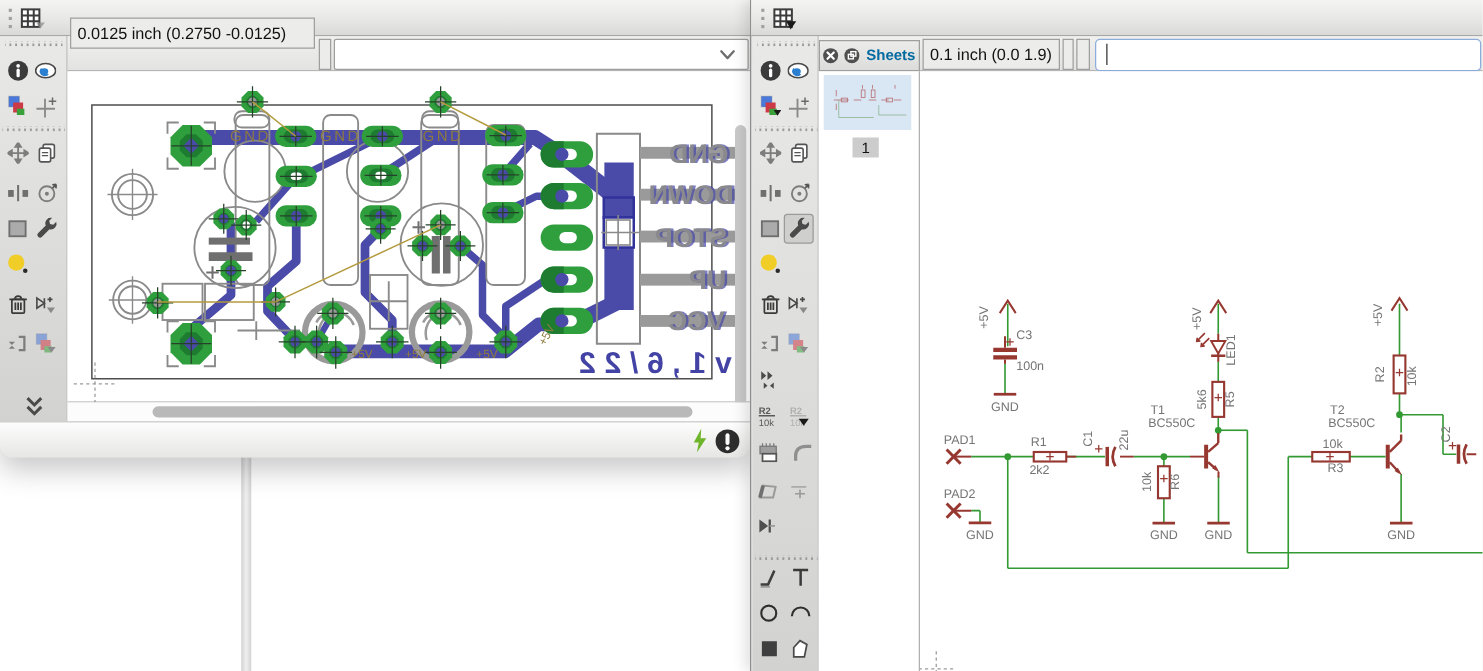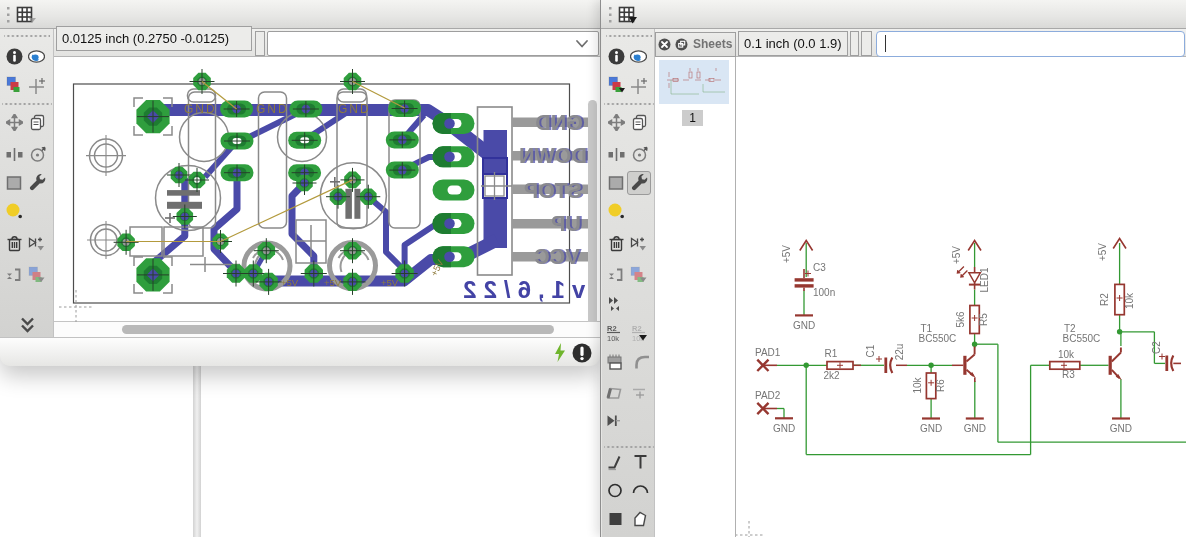--- a/index.html
+++ b/index.html
@@ -50,21 +50,21 @@
         <rect x="1.5" y="1.5" width="14" height="14" fill="#fff"></rect>
         <line x1="6.3" y1="1.5" x2="6.3" y2="15.5"></line>
           <line x1="11" y1="1.5" x2="11" y2="15.5"></line>
         <line x1="1.5" y1="6.3" x2="15.5" y2="6.3"></line>
           <line x1="1.5" y1="11" x2="15.5" y2="11"></line>
       </g>
       <path d="M13 12 L20 12 L16 17 Z" fill="#8b8b8b" opacity="0.7"></path>
     </svg>
 
     <div class="abs toolrow" style="left:54px; top:29px; width:546px; height:28px;"></div>
-    <div class="abs coordbox" style="left:56px; top:26px; width:196px; height:25px;">0.0125 inch (0.2750 -0.0125)</div>
+    <div class="abs coordbox" style="left:56px; top:14px; width:196px; height:25px;">0.0125 inch (0.2750 -0.0125)</div>
     <div class="abs sepbox" style="left:255px; top:31px; width:10px; height:25px;"></div>
     <div class="abs combo" style="left:267px; top:31px; width:332px; height:25px;"></div>
     <svg class="abs" style="left:574px;top:36px;" width="16" height="16">
       <path d="M3 5 L8 10.5 L13 5" fill="none" stroke="#6f6f6f" stroke-width="1.8" stroke-linecap="round" stroke-linejoin="round"></path>
     </svg>
 
     <div class="abs sidebar" style="left:0; top:29px; width:54px; height:308px;"></div>
     <div class="abs dots" style="left:4px; top:33px; width:46px;"></div>
     <div class="abs dots" style="left:2px; top:101px; width:50px;"></div>
     <div id="licons">
@@ -591,21 +591,21 @@
     <div class="abs toolrow" style="left:54px; top:29px; width:532px; height:28px;"></div>
 
     <div class="abs sheetshdr" style="left:54px; top:32px; width:81px; height:25px;"></div>
     <svg class="abs" style="left:57px; top:38px;" width="34" height="14">
       <circle cx="6.5" cy="6.5" r="6" fill="#4f4f4f"></circle>
       <path d="M4 4 L9 9 M9 4 L4 9" stroke="#fff" stroke-width="1.8" stroke-linecap="round"></path>
       <circle cx="23.5" cy="6.5" r="6" fill="#4f4f4f"></circle>
       <rect x="20.7" y="5.5" width="4" height="3.6" fill="none" stroke="#fff" stroke-width="1.1"></rect>
       <rect x="22.7" y="3.3" width="4" height="3.6" fill="none" stroke="#fff" stroke-width="1.1"></rect>
     </svg>
-    <div class="abs" style="left:92px; top:37px; font-size:12px; font-weight:bold; color:#737373;">Sheets</div>
+    <div class="abs" style="left:92px; top:37px; font-size:12px; font-weight:bold; color:#0369a1;">Sheets</div>
 
     <div class="abs coordbox" style="left:137px; top:31px; width:110px; height:25px;">0.1 inch (0.0 1.9)</div>
     <div class="abs sepbox" style="left:249px; top:31px; width:9px; height:25px;"></div>
     <div class="abs sepbox" style="left:260px; top:31px; width:11px; height:25px;"></div>
     <div class="abs combo" style="left:275px; top:31px; width:309px; height:26px; border:1.5px solid #8cacdc; border-radius:4px;"></div>
     <div class="abs" style="left:284px; top:35px; width:1px; height:17px; background:#333;"></div>
 
     <div class="abs sidebar" style="left:1px; top:29px; width:53px; height:508px;"></div>
     <div class="abs dots" style="left:5px; top:33px; width:46px;"></div>
     <div class="abs dots" style="left:3px; top:101px; width:50px;"></div>

